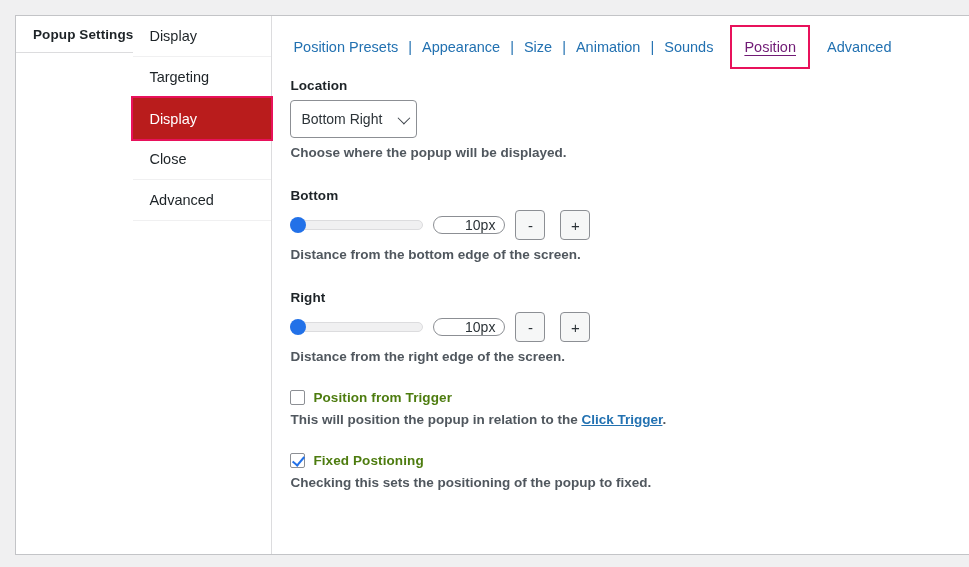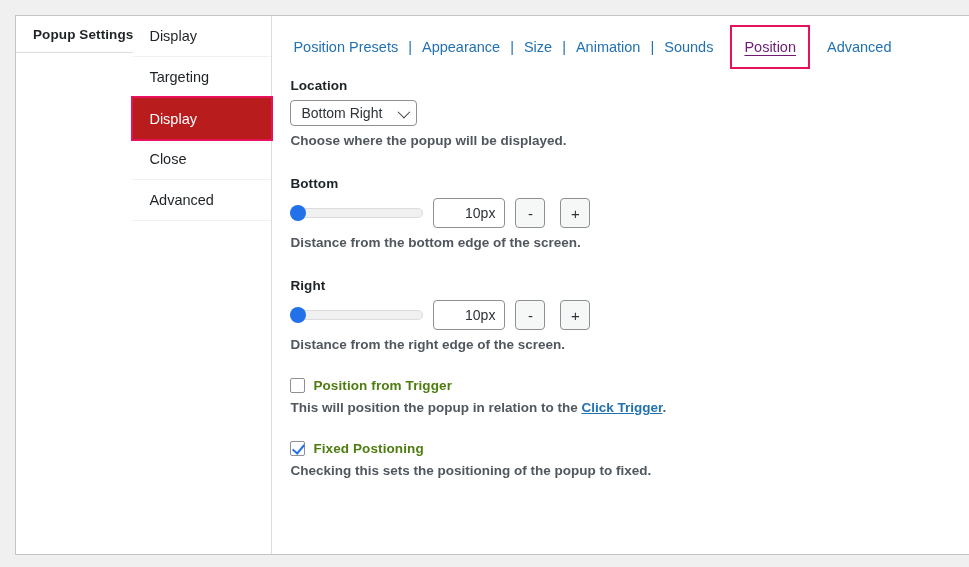--- a/index.html
+++ b/index.html
@@ -157,21 +157,21 @@
   }
 
   .spacer-lg { height: 28px; }
   .spacer-md { height: 26px; }
 
   
   .select {
     position: relative;
     display: inline-flex;
     align-items: center;
-    height: 26px;
+    height: 38px;
     min-width: 127px;
     padding: 0 30px 0 10px;
     border: 1px solid #8c8f94;
     border-radius: 4px;
     background: #fff;
     font-size: 14px;
     color: #2c3338;
     cursor: pointer;
     user-select: none;
   }
@@ -209,23 +209,23 @@
   }
   .slider .thumb {
     position: absolute;
     left: 0;
     width: 16px; height: 16px;
     border-radius: 50%;
     background: #2271e8;
   }
   .num-input {
     width: 72px;
-    height: 30px;
+    height: 18px;
     border: 1px solid #8c8f94;
-    border-radius: 4px;
+    border-radius: 12px;
     background: #fff;
     font-size: 14px;
     color: #2c3338;
     text-align: right;
     padding: 0 9px;
     font-family: "Liberation Sans", sans-serif;
     display: flex;
     align-items: center;
     justify-content: flex-end;
   }

